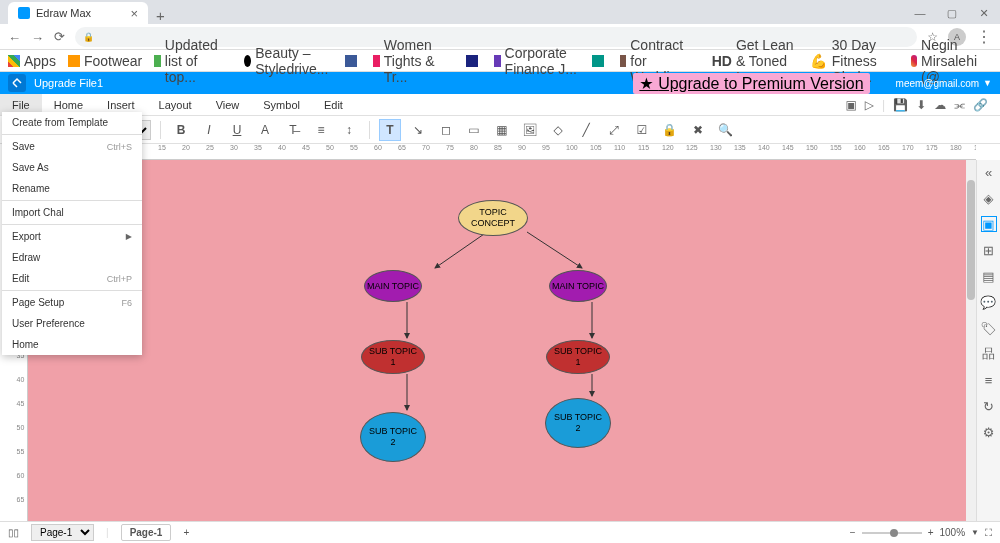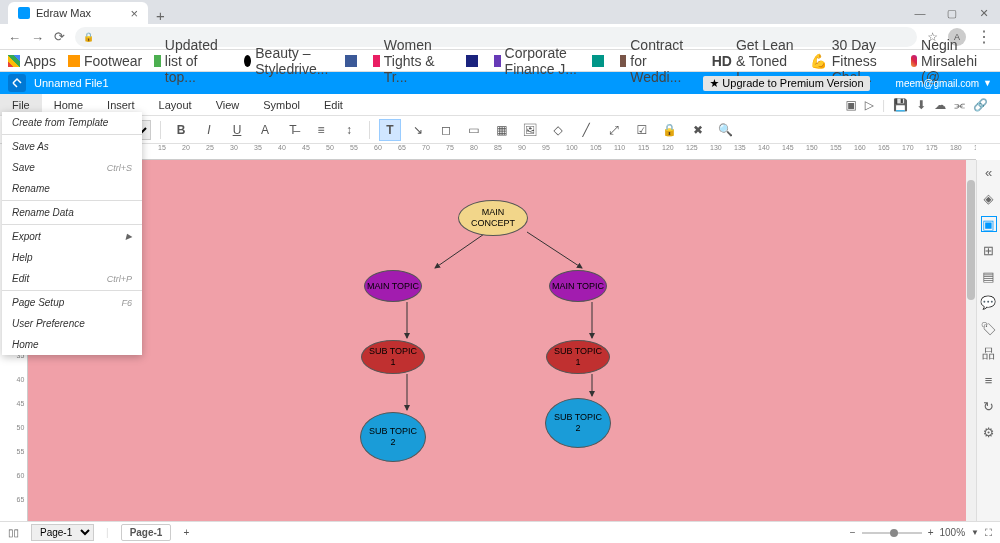--- a/index.html
+++ b/index.html
@@ -21,21 +21,21 @@
 .avatar { width: 18px; height: 18px; border-radius: 50%; background: #ccc; display: flex; align-items: center; justify-content: center; font-size: 9px; color: #555; }
 
 .bookmarks { height: 22px; background: #fff; border-bottom: 1px solid #ddd; display: flex; align-items: center; padding: 0 8px; gap: 12px; font-size: 14px; color: #444; }
 .bm { display: flex; align-items: center; gap: 4px; cursor: pointer; }
 .bm-icon { width: 12px; height: 12px; }
 .bm-apps { background: linear-gradient(45deg,#ea4335 0 25%,#fbbc05 25% 50%,#34a853 50% 75%,#4285f4 75%); }
 
 
 .app-header { height: 22px; background: #0099ff; display: flex; align-items: center; padding: 0 8px; color: #fff; font-size: 11px; }
 .app-logo { width: 18px; height: 18px; background: #0078d4; border-radius: 3px; margin-right: 8px; display: flex; align-items: center; justify-content: center; }
-.premium { margin-left: auto; background: #e5e5e5; color: #000; padding: 1px 6px; font-size: 11px; border-radius: 2px; }
+.premium { margin-left: auto; background: #f9a8d4; color: #000; padding: 1px 6px; font-size: 16px; border-radius: 2px; text-decoration: underline; }
 .email { margin-left: 26px; font-size: 10px; }
 
 
 .menu-bar { height: 22px; background: #fff; border-bottom: 1px solid #e0e0e0; display: flex; align-items: center; font-size: 11px; }
 .menu-item { padding: 0 12px; height: 100%; display: flex; align-items: center; cursor: pointer; color: #333; }
 .menu-item.active { background: #e8e8e8; }
 .menu-right { margin-left: auto; display: flex; align-items: center; gap: 8px; padding-right: 12px; color: #666; }
 .menu-right span { cursor: pointer; font-size: 12px; }
 
 
@@ -44,21 +44,21 @@
 .size-select { width: 40px; height: 20px; border: 1px solid #ccc; font-size: 10px; }
 .tb-btn { width: 22px; height: 22px; display: flex; align-items: center; justify-content: center; color: #555; cursor: pointer; font-size: 12px; }
 .tb-btn.active { background: #d0e6ff; border: 1px solid #99ccff; }
 .tb-sep { width: 1px; height: 18px; background: #ddd; margin: 0 3px; }
 
 
 .ruler { height: 16px; background: #fff; border-bottom: 1px solid #ccc; margin-left: 14px; margin-right: 24px; position: relative; font-size: 7px; color: #888; overflow: hidden; white-space: nowrap; }
 .ruler span { display: inline-block; width: 24px; text-align: left; }
 
 
-.file-menu { position: absolute; top: 112px; left: 2px; width: 140px; background: #fff; box-shadow: 0 2px 8px rgba(0,0,0,0.25); font-size: 10px; z-index: 100; font-style: italic; }
+.file-menu { position: absolute; top: 112px; left: 2px; width: 140px; background: #fff; box-shadow: 0 2px 8px rgba(0,0,0,0.25); font-size: 10px; z-index: 100; }
 .fm-item { padding: 5px 10px; cursor: pointer; color: #333; display: flex; justify-content: space-between; align-items: center; }
 .fm-sep { height: 1px; background: #ddd; margin: 1px 0; }
 .fm-shortcut { color: #999; font-size: 9px; }
 .fm-arrow { color: #666; font-size: 8px; }
 
 
 .workspace { position: absolute; top: 160px; left: 14px; right: 24px; bottom: 22px; background: #eee; overflow: hidden; }
 .vruler { position: absolute; left: 0; top: 0; bottom: 0; width: 14px; background: #fff; border-right: 1px solid #ccc; font-size: 7px; color: #888; }
 .vruler span { display: block; height: 24px; writing-mode: horizontal-tb; text-align: center; }
 .canvas { position: absolute; left: 14px; top: 0; right: 0; bottom: 0; background: #f0a0a8; }
@@ -174,21 +174,21 @@
       <span>Negin Mirsalehi (@...</span>
     </div>
 </div>
 
 <div class="app-header">
   <div class="app-logo">
       <svg width="12" height="12" viewBox="0 0 12 12">
         <path d="M2 6 L6 2 L10 6 M2 6 L6 10" stroke="#fff" stroke-width="1.5" fill="none"></path>
       </svg>
     </div>
-  <span>Unnamed File1</span>
+  <span>Upgrade File1</span>
   <span class="premium">★ <span>Upgrade to Premium Version</span></span>
   <span class="email">meem@gmail.com</span>
   <span style="margin-left:4px;font-size:9px;">▼</span>
 </div>
 
 <div class="menu-bar">
   <div class="menu-item active">File</div>
   <div class="menu-item">Home</div>
   <div class="menu-item">Insert</div>
   <div class="menu-item">Layout</div>
@@ -235,40 +235,40 @@
 </div>
 
 <div class="ruler" id="hruler"><span>-15</span><span>-10</span><span>-5</span><span>0</span><span>5</span><span>10</span><span>15</span><span>20</span><span>25</span><span>30</span><span>35</span><span>40</span><span>45</span><span>50</span><span>55</span><span>60</span><span>65</span><span>70</span><span>75</span><span>80</span><span>85</span><span>90</span><span>95</span><span>100</span><span>105</span><span>110</span><span>115</span><span>120</span><span>125</span><span>130</span><span>135</span><span>140</span><span>145</span><span>150</span><span>155</span><span>160</span><span>165</span><span>170</span><span>175</span><span>180</span><span>185</span></div>
 
 <div class="file-menu">
   <div class="fm-item">
       <span>Create from Template</span>
     </div>
   <div class="fm-sep"></div>
   <div class="fm-item">
-      <span>Save As</span>
-    </div>
-  <div class="fm-item">
       <span>Save</span>
       <span class="fm-shortcut">Ctrl+S</span>
     </div>
   <div class="fm-item">
+      <span>Save As</span>
+    </div>
+  <div class="fm-item">
       <span>Rename</span>
     </div>
   <div class="fm-sep"></div>
   <div class="fm-item">
-      <span>Rename Data</span>
+      <span>Import Chal</span>
     </div>
   <div class="fm-sep"></div>
   <div class="fm-item">
       <span>Export</span>
       <span class="fm-arrow">▶</span>
     </div>
   <div class="fm-item">
-      <span>Help</span>
+      <span>Edraw</span>
     </div>
   <div class="fm-item">
       <span>Edit</span>
       <span class="fm-shortcut">Ctrl+P</span>
     </div>
   <div class="fm-sep"></div>
   <div class="fm-item">
       <span>Page Setup</span>
       <span class="fm-shortcut">F6</span>
     </div>
@@ -307,21 +307,21 @@
           </marker>
         </defs>
       <line x1="445" y1="72" x2="393" y2="108" stroke="#333" stroke-width="1" marker-end="url(#ah)"></line>
       <line x1="485" y1="72" x2="540" y2="108" stroke="#333" stroke-width="1" marker-end="url(#ah)"></line>
       <line x1="365" y1="142" x2="365" y2="178" stroke="#333" stroke-width="1" marker-end="url(#ah)"></line>
       <line x1="550" y1="142" x2="550" y2="178" stroke="#333" stroke-width="1" marker-end="url(#ah)"></line>
       <line x1="365" y1="214" x2="365" y2="250" stroke="#333" stroke-width="1" marker-end="url(#ah)"></line>
       <line x1="550" y1="214" x2="550" y2="236" stroke="#333" stroke-width="1" marker-end="url(#ah)"></line>
     </svg>
     <div class="shape ellipse main-concept" style="left:430px;top:40px;">
-        <span>MAIN CONCEPT</span>
+        <span>TOPIC CONCEPT</span>
       </div>
     <div class="shape ellipse main-topic" style="left:336px;top:110px;">
         <span>MAIN TOPIC</span>
       </div>
     <div class="shape ellipse main-topic" style="left:521px;top:110px;">
         <span>MAIN TOPIC</span>
       </div>
     <div class="shape ellipse sub1" style="left:333px;top:180px;">
         <span>SUB TOPIC</span>
         <span>1</span>

